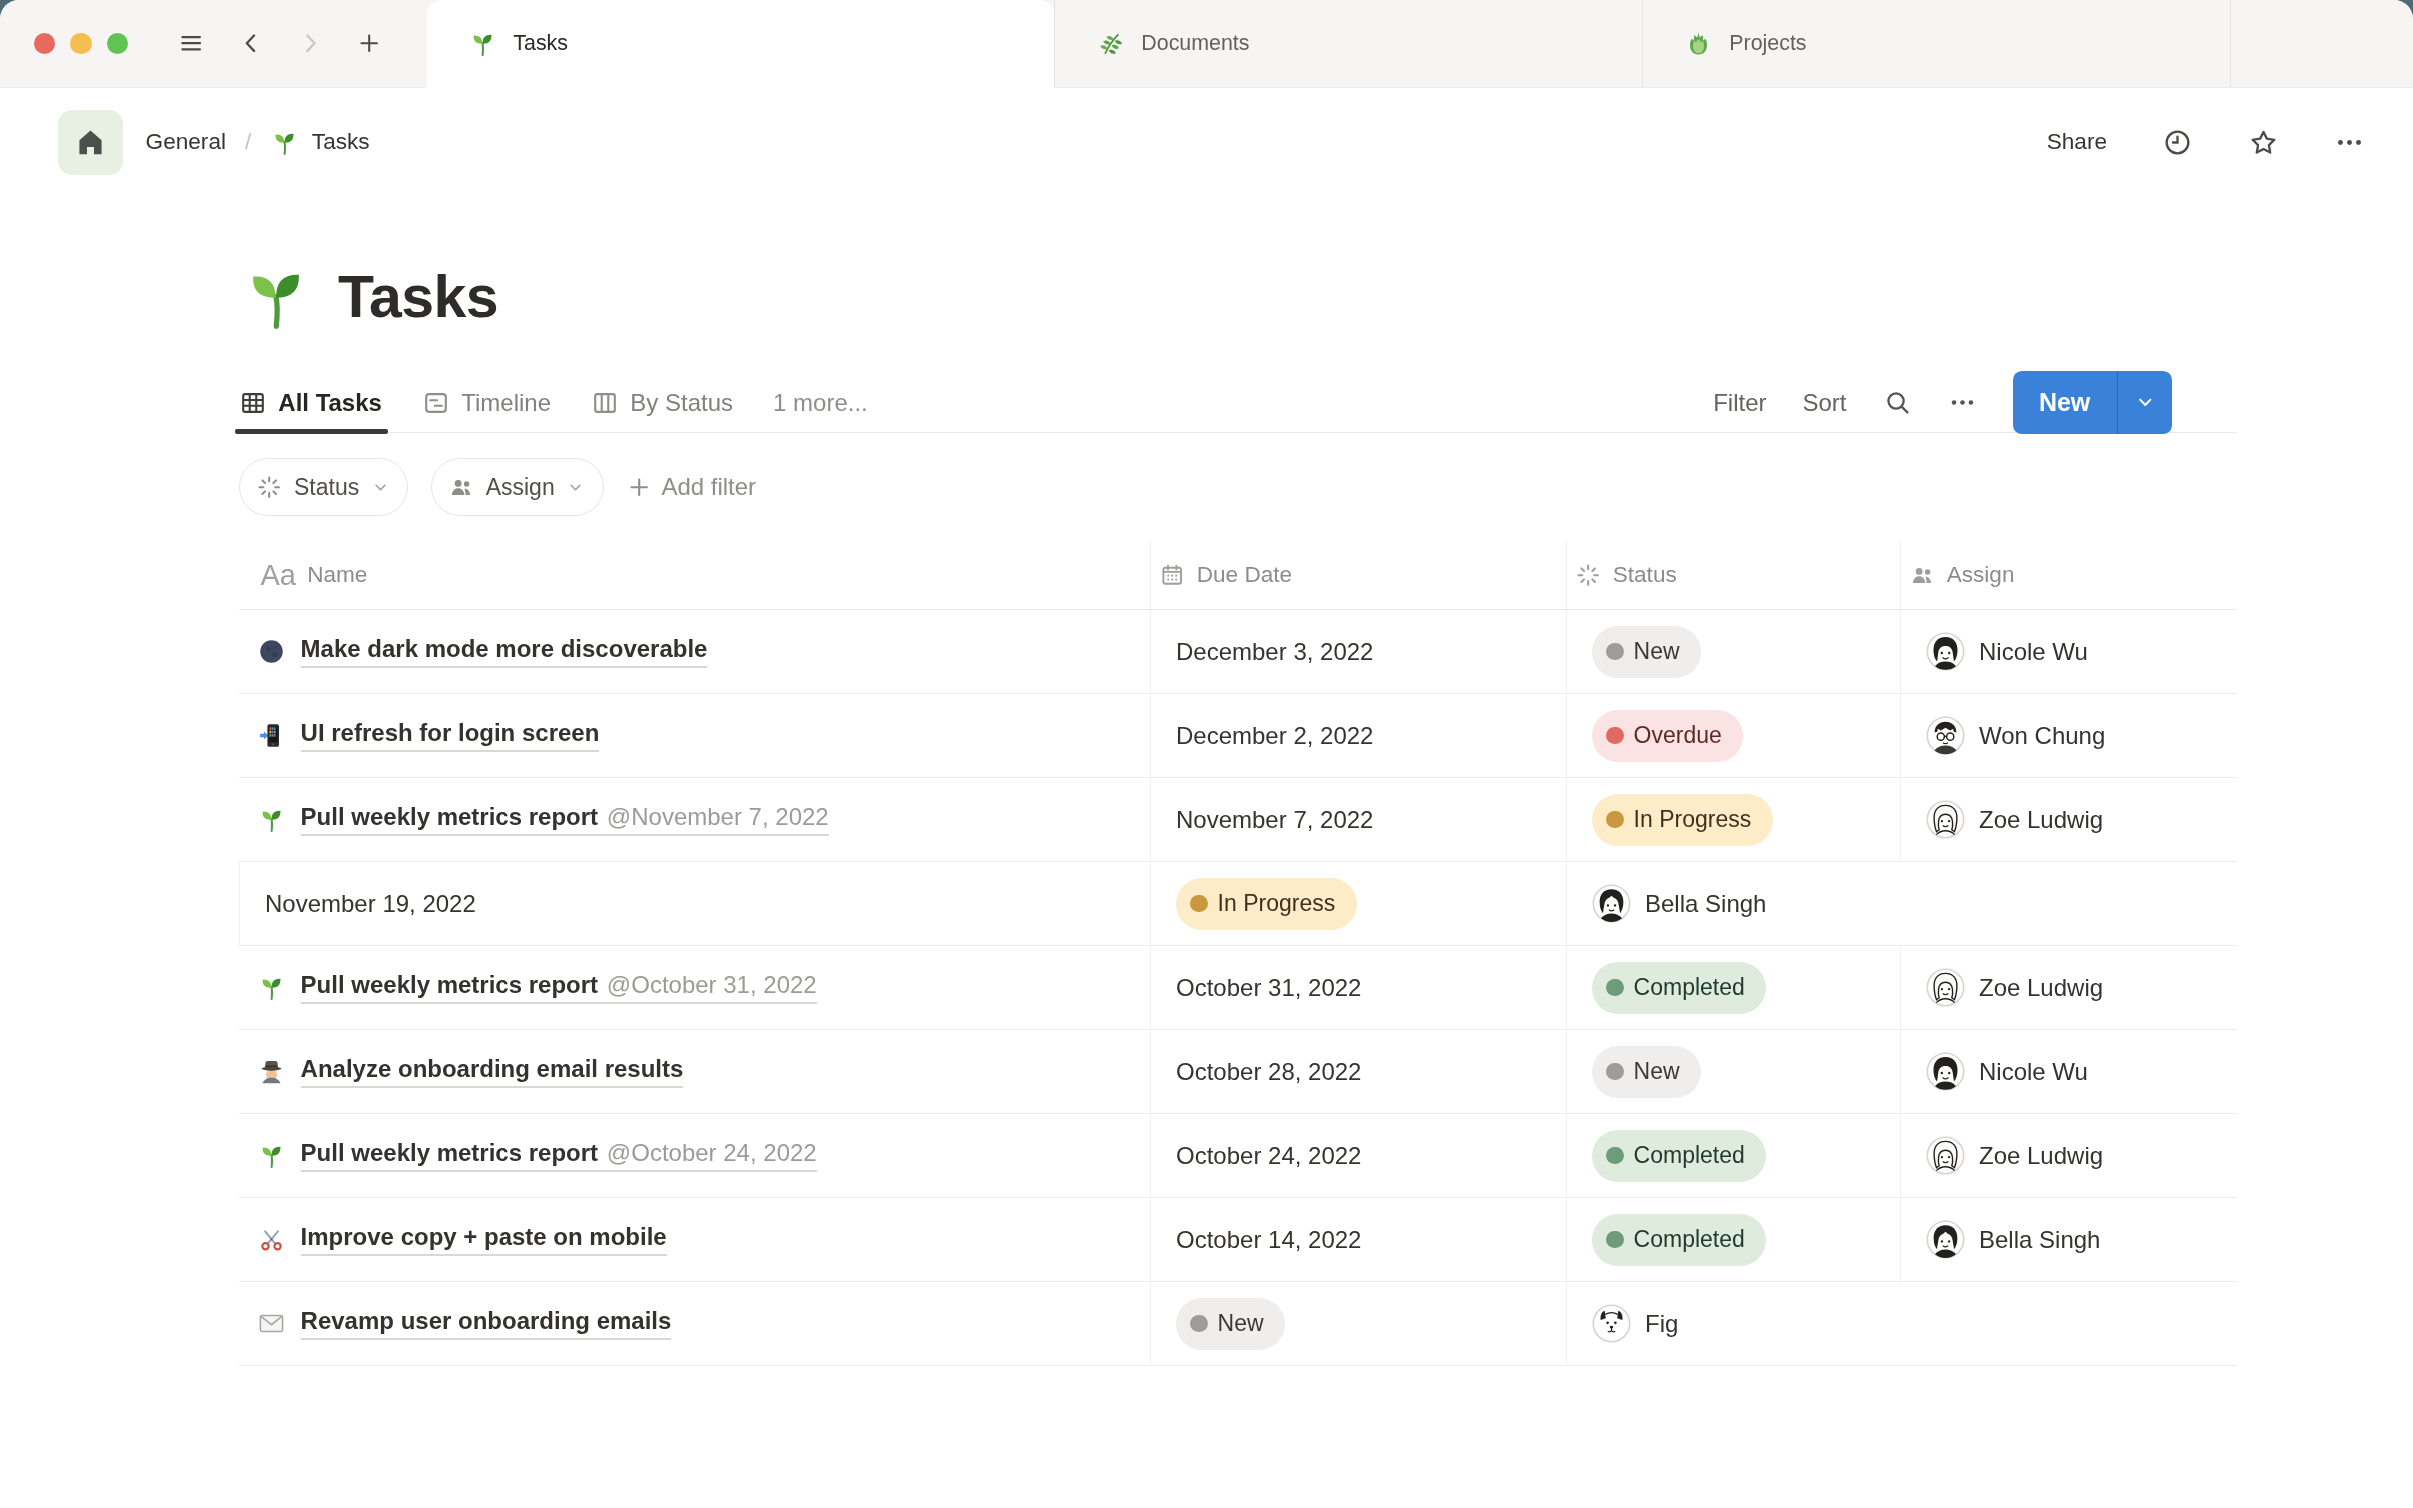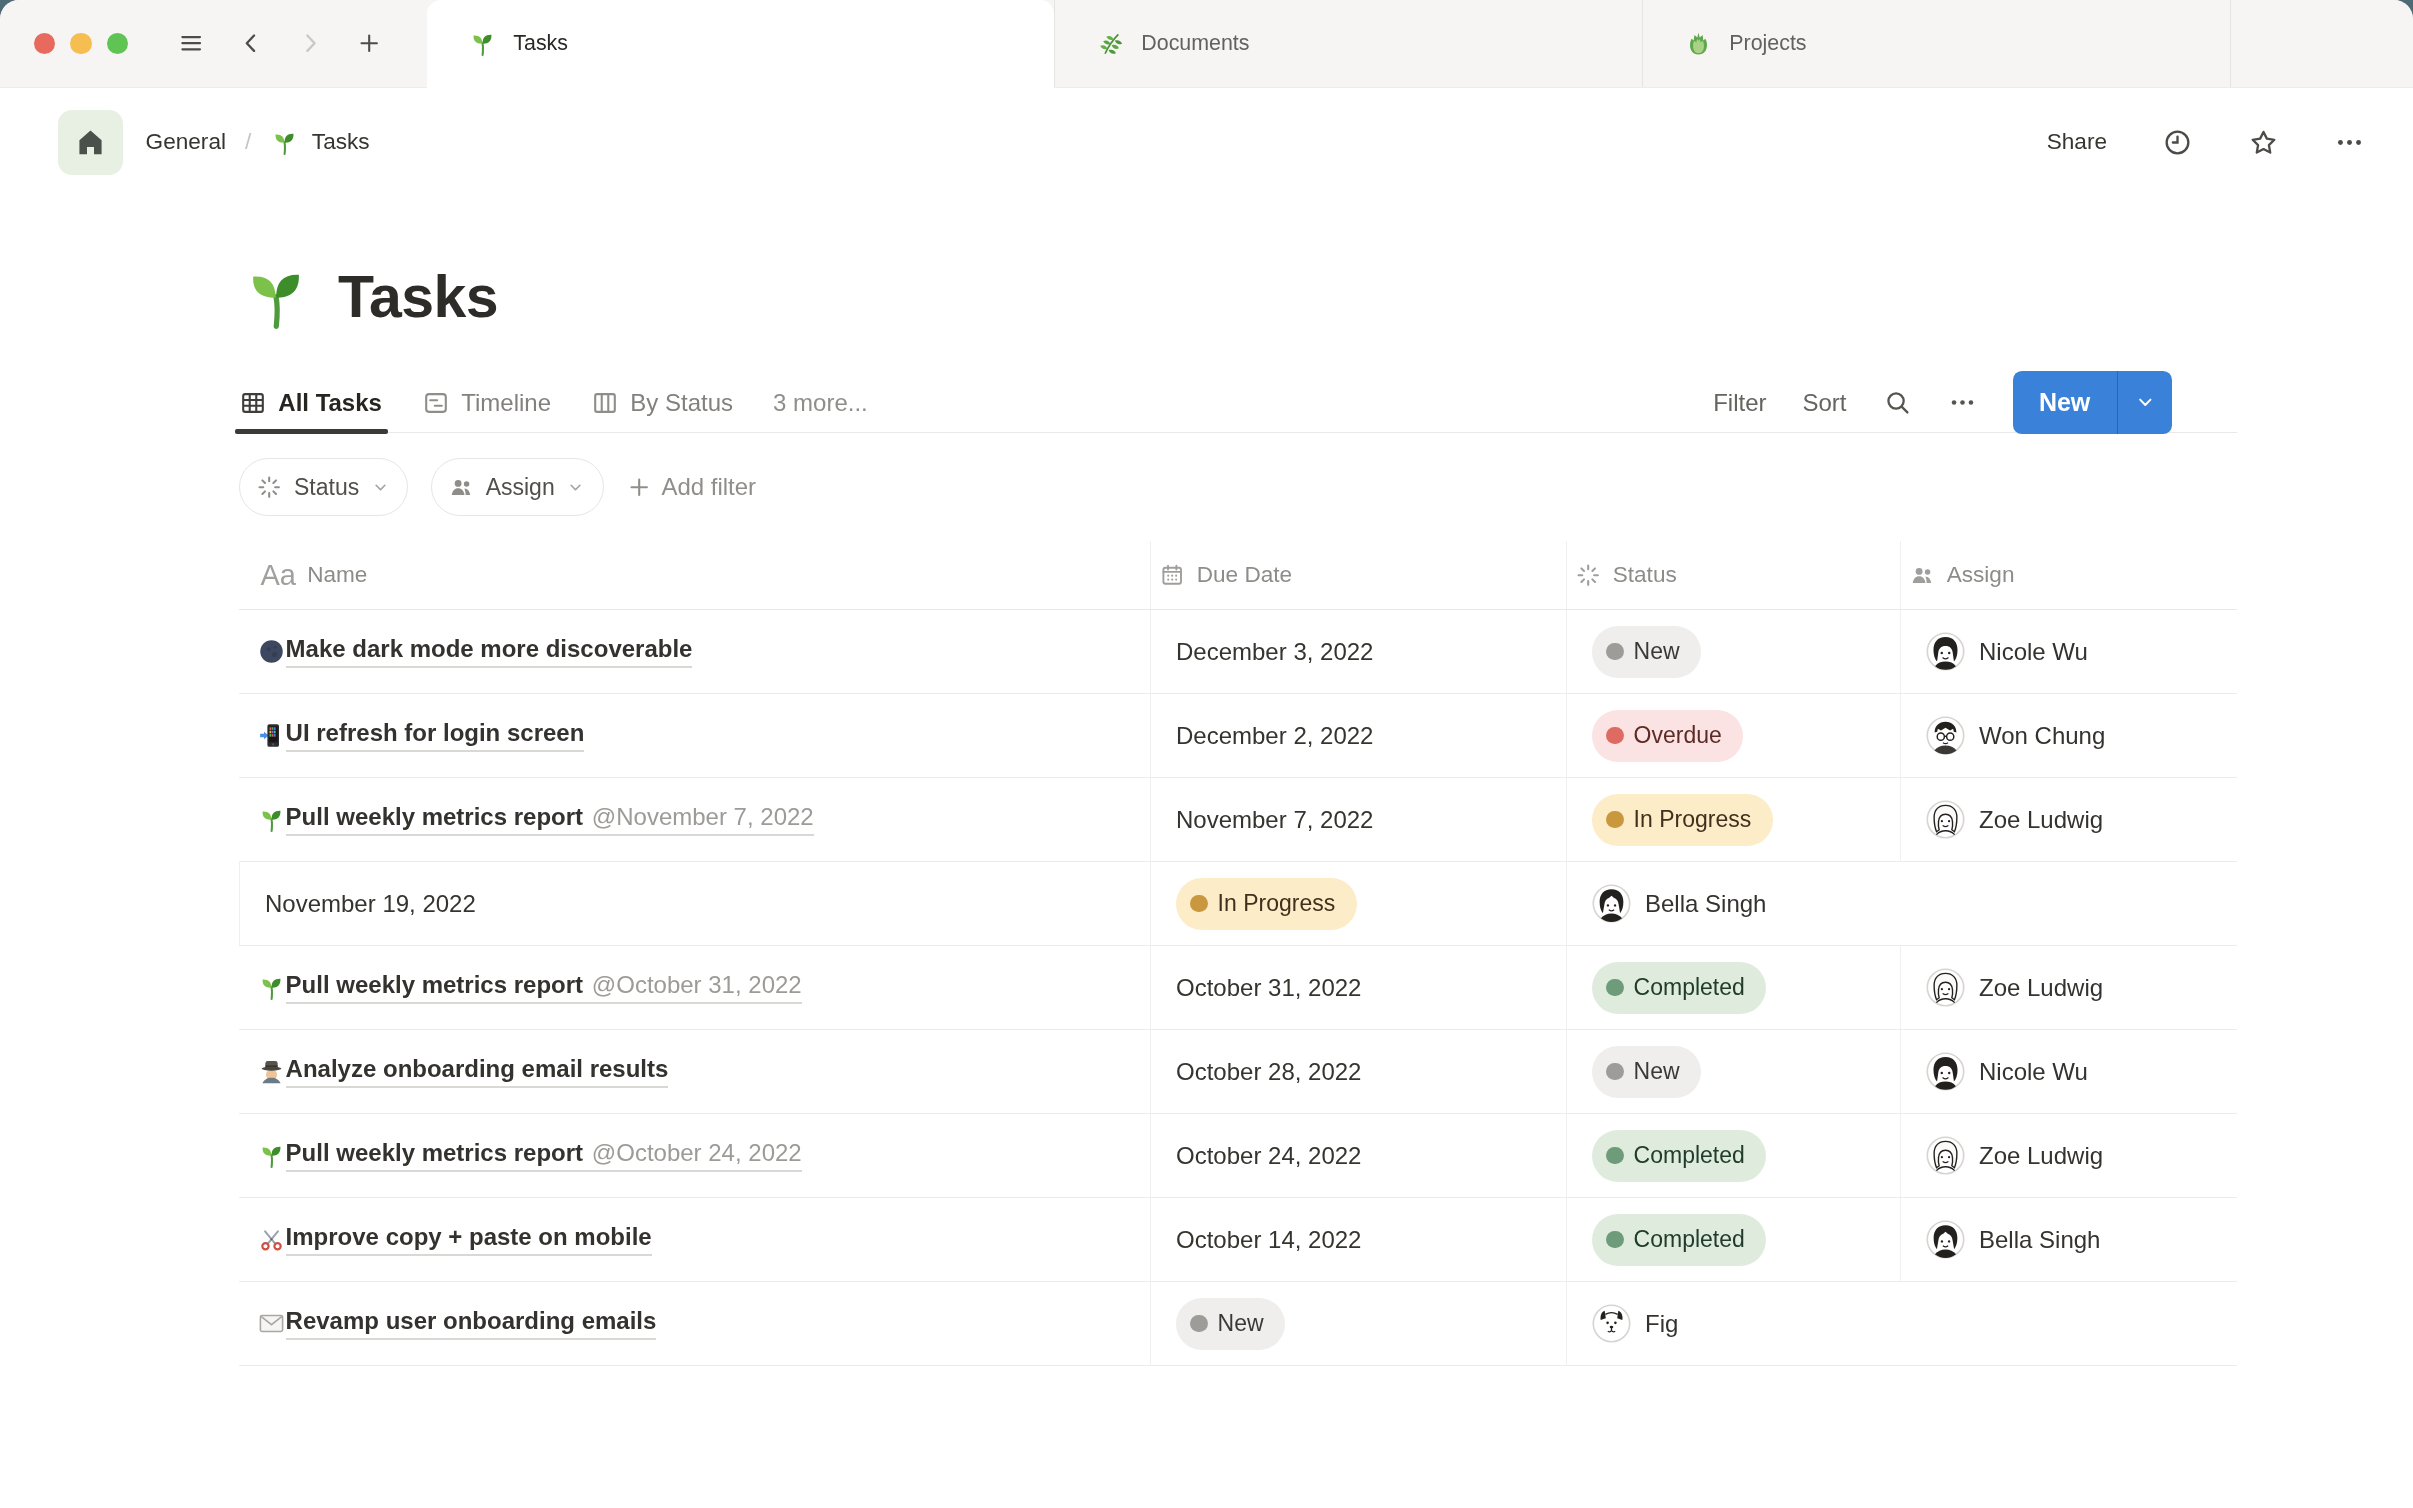--- a/index.html
+++ b/index.html
@@ -66,21 +66,21 @@
   .table { margin-top: 25px; }
   .t-grid { display: grid; grid-template-columns: 911px 416px 334px 338px; align-items: center; }
   .t-head { height: 69px; color: #8d8c88; font-size: 22.6px; border-bottom: 1.3px solid #e9e8e6; }
   .t-head .cell { display: flex; align-items: center; gap: 11.3px; padding-left: 21.4px; height: 100%; }
   .t-head .cell + .cell { border-left: 1.3px solid #f1f0ee; padding-left: 8px; }
   .t-head .icn { width: 26.4px; height: 26.4px; color: #a09e9b; display: inline-flex; }
   .aa-glyph { font-size: 29px; color: #a2a09d; font-weight: 400; }
 
   .t-row { height: 84px; border-bottom: 1.3px solid #edecea; font-size: 24px; color: #37352f; }
   .t-row .cell { height: 100%; display: flex; align-items: center; }
-  .cell-name { gap: 0; padding-left: 17.6px; }
+  .cell-name { gap: 15px; padding-left: 17.6px; }
   .row-icon { width: 29px; height: 29px; flex: none; display: inline-flex; }
   .title-wrap { display: inline-flex; gap: 8.8px; border-bottom: 2.5px solid #d9d8d5; padding-bottom: 2.5px; white-space: nowrap; }
   .row-title { font-weight: 700; color: #33322f; }
   .mention { color: #9d9b97; font-weight: 500; }
   .cell-due, .cell-status, .cell-assign { padding-left: 25px; border-left: 1.3px solid #f1f0ee; }
   .due-text { color: #35342f; }
   .pill { display: inline-flex; align-items: center; gap: 10px; height: 52px; padding: 0 21.4px 0 14px; border-radius: 31px; font-size: 23px; font-weight: 500; white-space: nowrap; }
   .pill .dot { width: 17.6px; height: 17.6px; border-radius: 50%; flex: none; }
   .avatar { width: 39px; height: 39px; margin-right: 14px; flex: none; display: inline-flex; }
   .assignee-name { color: #34332f; }
@@ -233,21 +233,21 @@
         </div>
         <div class="view-tab">
           <span class="icn">
               <svg viewBox="0 0 24 24" xmlns="http://www.w3.org/2000/svg">
                 <rect x="3.6" y="4.4" width="16.8" height="15.2" rx="1.6" fill="none" stroke="currentColor" stroke-width="1.8"></rect>
                 <path d="M9.2 4.4v15.2M14.8 4.4v15.2" stroke="currentColor" stroke-width="1.8" fill="none"></path>
               </svg>
             </span>
           <span>By Status</span>
         </div>
-        <span class="views-more">3 more...</span>
+        <span class="views-more">1 more...</span>
         <div class="views-right">
           <span class="ctrl-label">Filter</span>
           <span class="ctrl-label">Sort</span>
           <span class="icn">
               <svg viewBox="0 0 24 24" xmlns="http://www.w3.org/2000/svg">
                 <circle cx="10.8" cy="10.8" r="6.3" fill="none" stroke="currentColor" stroke-width="1.9"></circle>
                 <path d="m15.6 15.6 4.6 4.6" stroke="currentColor" stroke-width="1.9" stroke-linecap="round" fill="none"></path>
               </svg>
             </span>
           <span class="icn">

